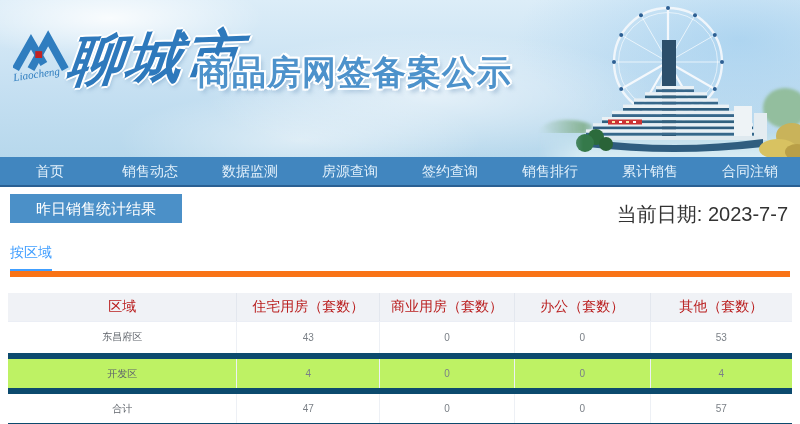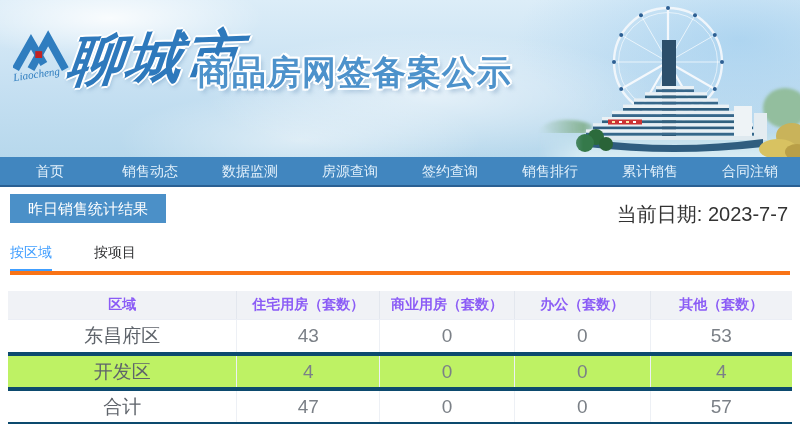--- a/index.html
+++ b/index.html
@@ -64,51 +64,51 @@
     position:relative; z-index:1;
   }
   .nav-item.active { background:#fff; color:#3a80b8; z-index:2; }
 
   
   .content { padding:4px 8px 0 8px; }
   .content-head { position:relative; height:30px; margin-top:3px; }
   .section-badge {
     display:inline-block; background:#4b90c8; color:#fff;
     font-size:15px; line-height:29px; height:29px;
-    padding:0 18px; margin-left:2px;
+    padding:0 26px; margin-left:2px;
   }
   .current-date {
     position:absolute; right:4px; top:7px;
     font-size:20px; color:#333;
   }
 
   .tabs {
     display:flex; gap:42px;
     margin:12px 2px 0 2px;
-    border-bottom:4px solid #f97316;
+    border-bottom:6px solid #f97316;
   }
   .tab {
     font-size:14px; color:#303133; cursor:pointer;
     padding:8px 0 9px 0;
   }
   .tab.active { color:#409eff; border-bottom:2px solid #409eff; padding-bottom:7px; }
 
   table.stats {
     width:100%; margin-top:16px;
     border-collapse:collapse; table-layout:fixed;
   }
   table.stats th {
-    background:#f0f2f6; color:#8b5cf6; font-weight:700;
+    background:#f0f2f6; color:#b91c1c; font-weight:400;
     font-size:14px; height:28px; text-align:center;
     border-right:1px solid #e3e7ee; border-bottom:1px solid #ebeef5;
   }
   table.stats td {
-    font-size:19px; height:35px; text-align:center;
+    font-size:10px; height:35px; text-align:center;
     color:#7b8087;
-    border-right:1px solid #edf0f5; border-bottom:4px solid #0c4a6e;
+    border-right:1px solid #edf0f5; border-bottom:6px solid #0c4a6e;
   }
   table.stats td.region { color:#5f646b; }
   table.stats th:last-child, table.stats td:last-child { border-right:none; }
   table.stats tr.zebra td { background:#bef264; }
 </style>
 </head>
 <body>
 
 <div class="banner">
 
@@ -221,21 +221,20 @@
 
 <div class="content">
 
   <div class="content-head">
     <span class="section-badge">昨日销售统计结果</span>
     <span class="current-date">当前日期: 2023-7-7</span>
   </div>
 
   <div class="tabs">
     <div class="tab active">按区域</div>
-    <div class="tab">按项目</div>
   </div>
 
   <table class="stats">
     <colgroup>
       <col style="width:29.2%">
         <col style="width:18.2%">
         <col style="width:17.2%">
       <col style="width:17.3%">
         <col style="width:18.1%">
     </colgroup>

